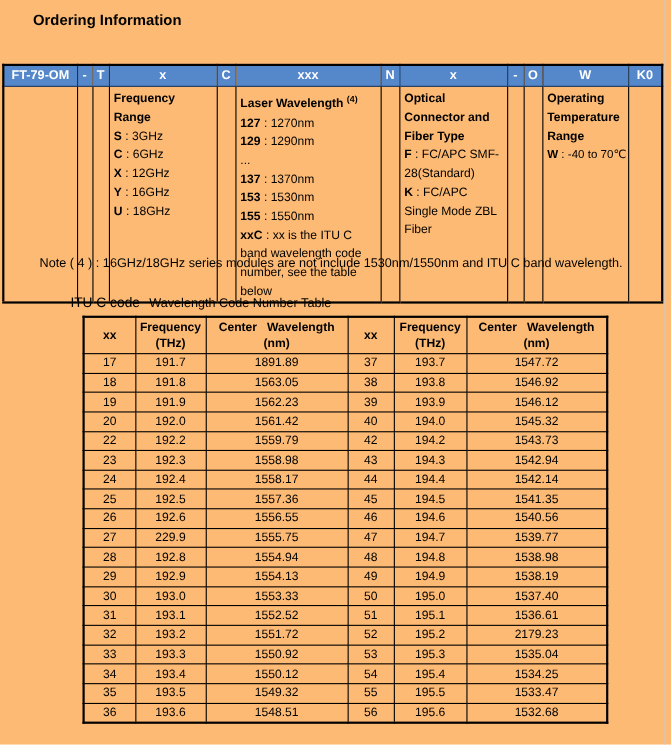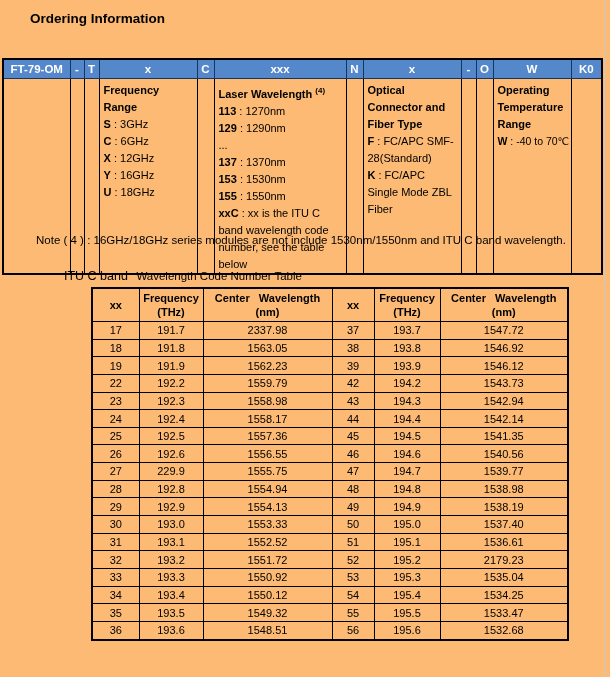--- a/index.html
+++ b/index.html
@@ -32,21 +32,21 @@
   .nowrap .opt-line{white-space:nowrap;font-size:10.5px;}
   
   .note{position:absolute;left:36px;top:231px;font-size:11.5px;line-height:18px;}
   .note-2{margin-left:64px;}
   
   .itu-title{position:absolute;left:64px;top:266px;}
   .itu-title-main{font-size:12.5px;}
   .itu-title-rest{font-size:11.5px;margin-left:4px;}
   
   .itu-table{
-    position:absolute;left:91px;top:287px;width:476px;
+    position:absolute;left:75px;top:287px;width:476px;
     border-collapse:collapse;table-layout:fixed;border:2px solid #000;
   }
   .itu-table th{
     border:1px solid #000;font-size:11px;font-weight:bold;text-align:center;
     padding:2px 0;vertical-align:middle;height:28px;
   }
   .itu-table th .h1{white-space:pre-wrap;line-height:14px;}
   .itu-table th .h2{line-height:14px;}
   .itu-table td{
     border:1px solid #000;font-size:11px;text-align:center;
@@ -104,21 +104,21 @@
               <div class="opt-line"><b>C</b><span> : 6GHz</span></div>
               <div class="opt-line"><b>X</b><span> : 12GHz</span></div>
               <div class="opt-line"><b>Y</b><span> : 16GHz</span></div>
               <div class="opt-line"><b>U</b><span> : 18GHz</span></div>
             </div>
         </td>
         <td></td>
         <td>
           <div class="cell-title"><span>Laser Wavelength</span> <sup>(4)</sup></div>
           <div>
-              <div class="opt-line"><b>113</b><span> : 1270nm</span></div>
+              <div class="opt-line"><b>127</b><span> : 1270nm</span></div>
               <div class="opt-line"><b>129</b><span> : 1290nm</span></div>
               <div class="opt-line">...</div>
               <div class="opt-line"><b>137</b><span> : 1370nm</span></div>
               <div class="opt-line"><b>153</b><span> : 1530nm</span></div>
               <div class="opt-line"><b>155</b><span> : 1550nm</span></div>
               <div class="opt-line"><b>xxC</b><span> : xx is the ITU C band wavelength code number, see the table below</span></div>
             </div>
         </td>
         <td></td>
         <td>
@@ -139,21 +139,21 @@
         <td></td>
       </tr>
     </tbody>
   </table>
 
   <div class="note">
     <div>Note ( 4 ) : 16GHz/18GHz series modules are not include 1530nm/1550nm and ITU C band wavelength.</div>
   </div>
 
   <div class="itu-title">
-    <span class="itu-title-main">ITU C band</span>
+    <span class="itu-title-main">ITU C code</span>
     <span class="itu-title-rest">Wavelength Code Number Table</span>
   </div>
 
   <table class="itu-table">
     <colgroup>
       <col style="width:47px">
         <col style="width:64px">
         <col style="width:129px">
       <col style="width:42px">
         <col style="width:66px">
@@ -182,21 +182,21 @@
           <th>
             <div class="h1">Center   Wavelength</div>
             <div class="h2">(nm)</div>
           </th>
         </tr>
       </thead>
     <tbody id="itu-body">
         <tr>
           <td>17</td>
           <td>191.7</td>
-          <td>2337.98</td>
+          <td>1891.89</td>
           <td>37</td>
           <td>193.7</td>
           <td>1547.72</td>
         </tr>
         <tr>
           <td>18</td>
           <td>191.8</td>
           <td>1563.05</td>
           <td>38</td>
           <td>193.8</td>
@@ -204,20 +204,28 @@
         </tr>
         <tr>
           <td>19</td>
           <td>191.9</td>
           <td>1562.23</td>
           <td>39</td>
           <td>193.9</td>
           <td>1546.12</td>
         </tr>
         <tr>
+          <td>20</td>
+          <td>192.0</td>
+          <td>1561.42</td>
+          <td>40</td>
+          <td>194.0</td>
+          <td>1545.32</td>
+        </tr>
+        <tr>
           <td>22</td>
           <td>192.2</td>
           <td>1559.79</td>
           <td>42</td>
           <td>194.2</td>
           <td>1543.73</td>
         </tr>
         <tr>
           <td>23</td>
           <td>192.3</td>

